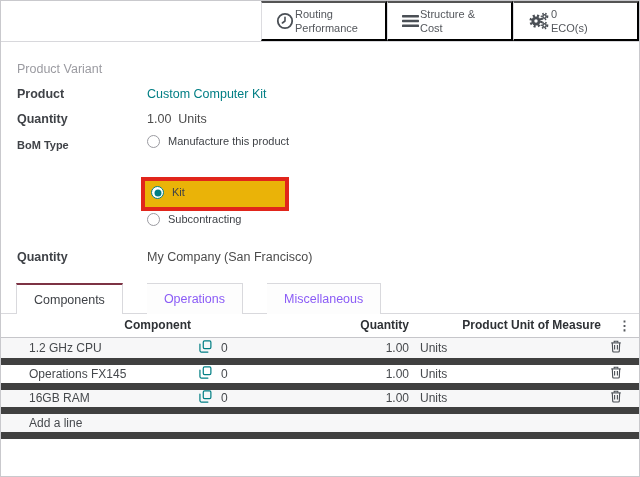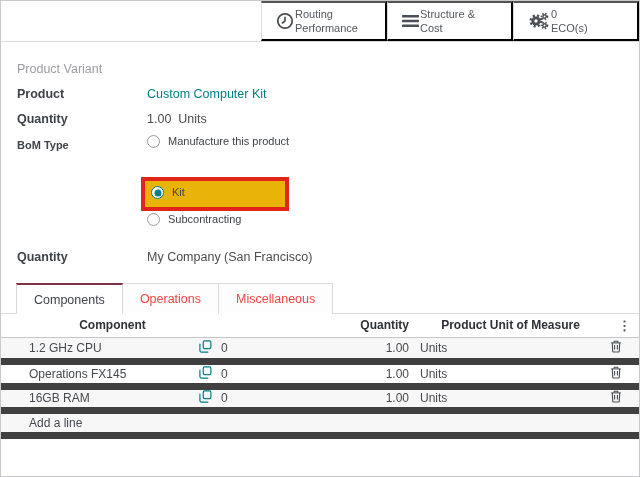--- a/index.html
+++ b/index.html
@@ -50,38 +50,38 @@
     display:inline-flex; align-items:center;
     border:4px solid #e1251b; padding:5px 18px 3px 6px;
     margin:18px 0 2px -6px; background:#eab308;
   }
   .company-row { margin-top:7px; }
 
   
   .tabstrip {
     margin-top:13px; padding-left:15px;
     display:flex; align-items:flex-end;
-    border-bottom:1px solid #d9d9dd; height:32px;
+    border-bottom:1px solid #d9d9dd; height:32px;gap:24px;
   }
   .tab {
     height:31px; display:flex; align-items:center; padding:0 17px;
-    font-size:12.5px; color:#ef4444; background:#fff; cursor:pointer;
+    font-size:12.5px; color:#8b5cf6; background:#fff; cursor:pointer;
     border:1px solid #d9d9dd; border-bottom:none; margin-bottom:-1px;
   }
   .tab + .tab { border-left:none; }
   .tab.active {
     border-top:2px solid #7d3344; color:#3f4247;
     background:#fff; position:relative; z-index:2;
   }
   .tab:not(.active) { background:#fdfdfd; }
 
   
   table.list { width:100%; border-collapse:collapse; table-layout:fixed; font-size:12px; }
   table.list th {
-    font-weight:bold; color:#2e3135; text-align:center;
+    font-weight:bold; color:#2e3135; text-align:right;
     height:23px; background:#fff; border-bottom:1px solid #c6c6ca;
     padding:0;
   }
   table.list td { height:24.5px; padding:0; border-bottom:7px solid #404040; color:#46494d; }
   tbody tr:nth-child(odd) td { background:#f7f7f8; }
   .col-component { padding-left:33px !important; }
   td.col-component { padding-left:28px !important; }
   .col-forecast { padding-left:8px !important; }
   .fc { display:inline-flex; align-items:center; gap:9px; }
   .col-qty { text-align:right !important; padding-right:2px !important; }

